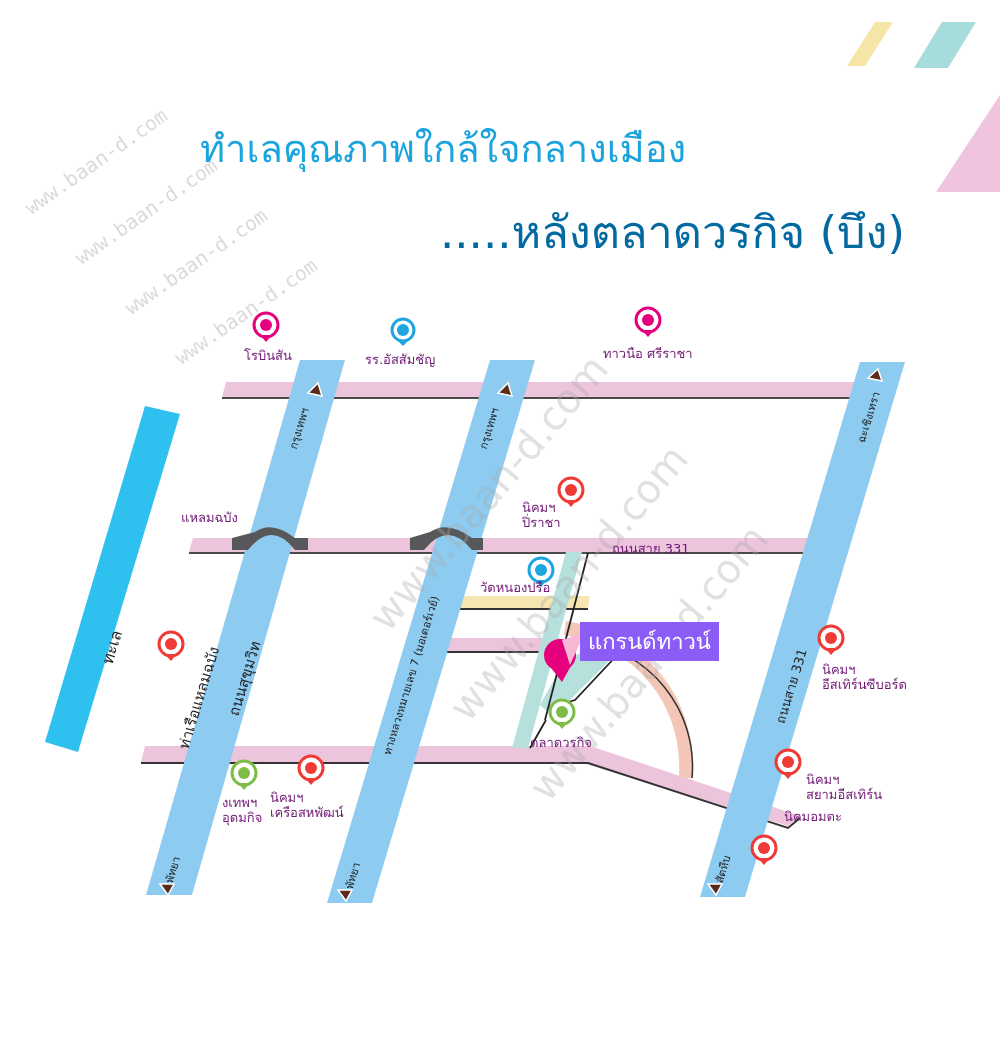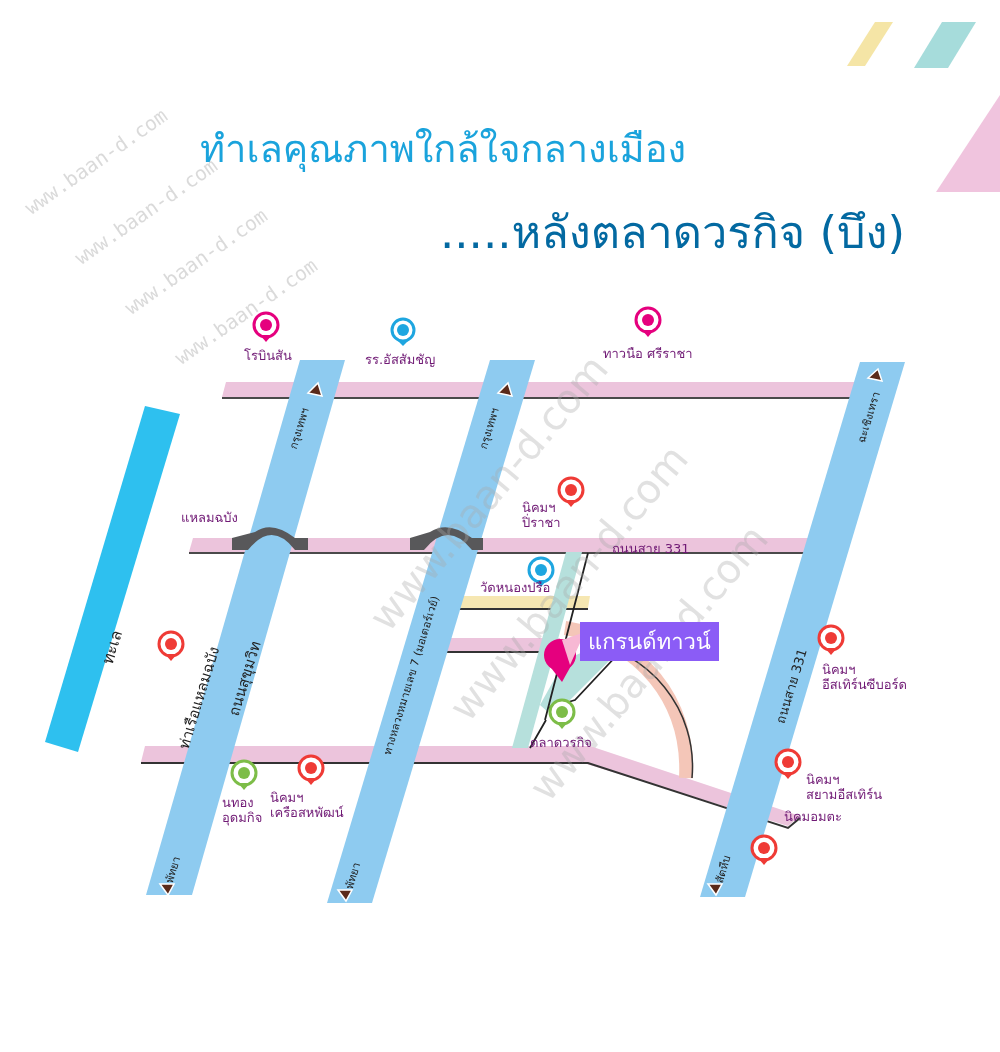--- a/index.html
+++ b/index.html
@@ -157,21 +157,21 @@
 <div class="lbl" style="left:244px;top:348px;">โรบินสัน</div>
 <div class="lbl" style="left:365px;top:352px;">รร.อัสสัมชัญ</div>
 <div class="lbl" style="left:603px;top:346px;">ทาวนือ ศรีราชา</div>
 <div class="lbl" style="left:522px;top:500px;">
     <div>นิคมฯ</div>
     <div>ปิ่ราชา</div>
   </div>
 <div class="lbl" style="left:455px;top:580px;margin-left:25px;">วัดหนองปรือ</div>
 <div class="lbl" style="left:530px;top:735px;">ตลาดวรกิจ</div>
 <div class="lbl" style="left:222px;top:795px;">
-    <div>นทอง</div>
+    <div>งเทพฯ</div>
     <div>อุดมกิจ</div>
   </div>
 <div class="lbl" style="left:270px;top:790px;">
     <div>นิคมฯ</div>
     <div>เครือสหพัฒน์</div>
   </div>
 <div class="lbl" style="left:822px;top:662px;">
     <div>นิคมฯ</div>
     <div>อีสเทิร์นซีบอร์ด</div>
   </div>

